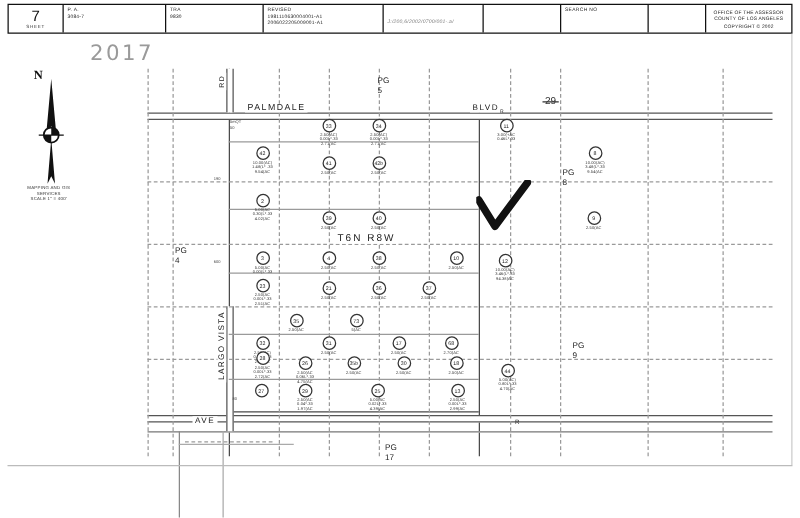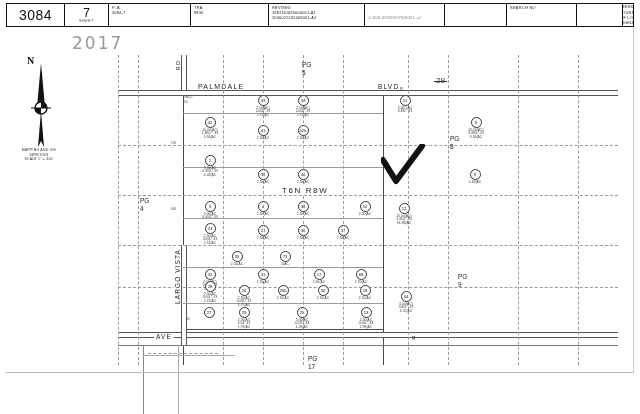--- a/index.html
+++ b/index.html
@@ -78,23 +78,20 @@
          white-space:pre-line;letter-spacing:.1px;}
   .dimlbl{position:absolute;font-size:3.2px;color:#444;}
 </style>
 </head>
 <body>
 
 <div id="page">
 
   <div id="header">
 
-    <div class="hcell hc-mapno">
-      <span class="mapno">3084</span>
-    </div>
 
     <div class="hcell hc-sheet">
       <span class="sheetnum">7</span>
       <span class="sheetlbl">SHEET</span>
     </div>
 
     <div class="hcell hc-pa">
       <span class="lbl">P. A.</span>
       <span class="val">3084-7</span>
     </div>
@@ -186,21 +183,21 @@
     <div class="rdname" style="left:258px;top:28px;font-size:6.5px;">BLVD</div>
     <div class="smallmark" style="left:282px;top:31px;">R</div>
     <div class="strike" style="left:318px;top:21px;">29</div>
 
     <div class="rdname-v" style="left:57px;top:3px;font-size:5.5px;">RD</div>
     <div class="rdname-v" style="left:56px;top:192px;">LARGO VISTA</div>
 
     <div class="rdname" style="left:36px;top:278px;font-size:6.5px;">AVE</div>
     <div class="smallmark" style="left:294px;top:280px;font-size:5px;">R</div>
 
-    <div class="trlbl" style="left:162px;top:131px;">T6N R8W</div>
+    <div class="trlbl" style="left:150px;top:131px;">T6N R8W</div>
 
     <div class="pglbl" style="left:184px;top:6px;">
       <span>PG</span><br>
       <span>5</span>
     </div>
     <div class="pglbl" style="left:22px;top:142px;">
       <span>PG</span><br>
       <span>4</span>
     </div>
     <div class="pglbl" style="left:332px;top:80px;">

